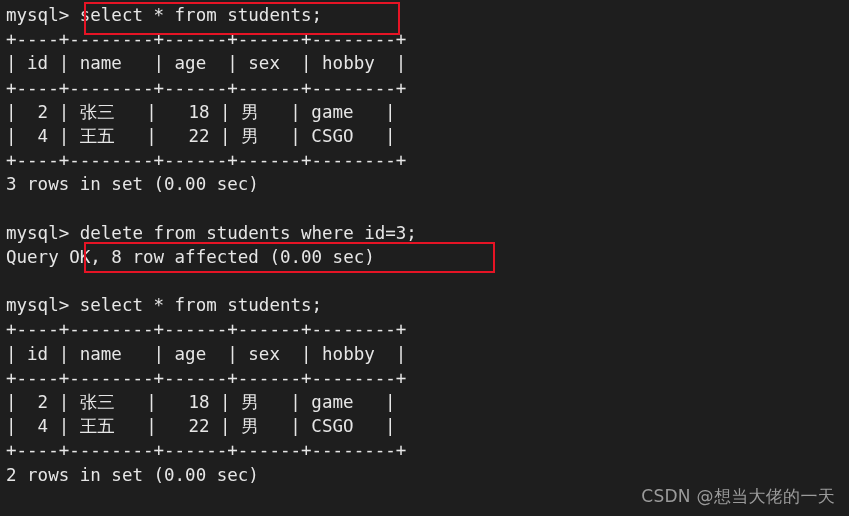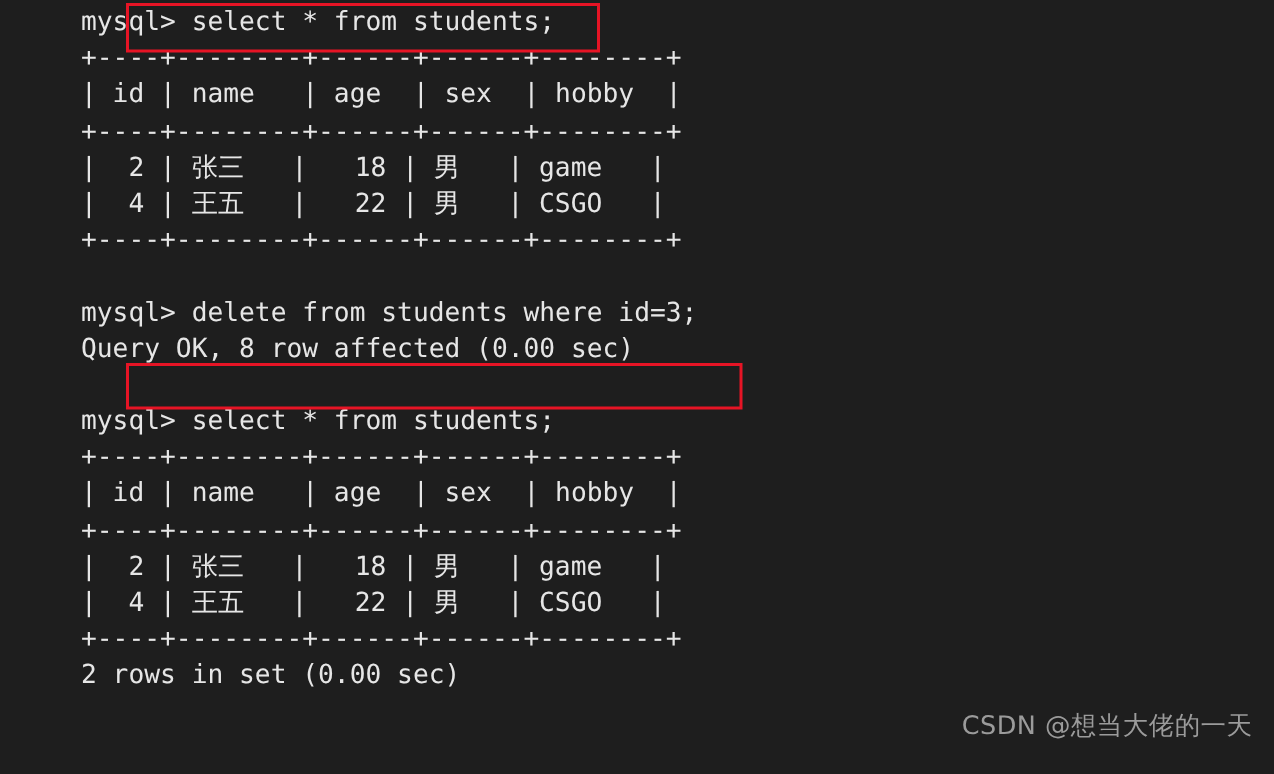--- a/index.html
+++ b/index.html
@@ -17,59 +17,59 @@
     font-size: 17.5px;
     line-height: 24.2px;
     color: #e6e6e6;
     box-sizing: border-box;
     padding: 3px 0 0 6px;
   }
   .line {
     white-space: pre;
     height: 24.2px;
     letter-spacing: 0px;
-    margin-left: 48px;
   }
   .line.blank { color: transparent; }
 
   
   .hl {
     position: absolute;
     border: 2px solid #e61425;
     box-sizing: border-box;
     pointer-events: none;
     background: transparent;
   }
   #hl-select { left: 84px;  top: 2px;   width: 316px; height: 33px; }
   #hl-delete { left: 84px;  top: 242px; width: 411px; height: 31px; }
 
   
   #watermark {
     position: absolute;
     right: 14px;
-    bottom: 20px;
+    bottom: 8px;
     font-family: "DejaVu Sans", "Liberation Sans", sans-serif;
     font-size: 17px;
     color: #9b9b9b;
     white-space: pre;
     letter-spacing: 0.3px;
   }
 </style>
 </head>
 <body>
 
 <div id="terminal">
 
   <div class="line">mysql&gt; select * from students;</div>
   <div class="line">+----+--------+------+------+--------+</div>
   <div class="line">| id | name   | age  | sex  | hobby  |</div>
   <div class="line">+----+--------+------+------+--------+</div>
   <div class="line">|  2 | 张三   |   18 | 男   | game   |</div>
   <div class="line">|  4 | 王五   |   22 | 男   | CSGO   |</div>
   <div class="line">+----+--------+------+------+--------+</div>
+  <div class="line">3 rows in set (0.00 sec)</div>
   <div class="line blank"></div>
   <div class="line">mysql&gt; delete from students where id=3;</div>
   <div class="line">Query OK, 8 row affected (0.00 sec)</div>
   <div class="line blank"></div>
   <div class="line">mysql&gt; select * from students;</div>
   <div class="line">+----+--------+------+------+--------+</div>
   <div class="line">| id | name   | age  | sex  | hobby  |</div>
   <div class="line">+----+--------+------+------+--------+</div>
   <div class="line">|  2 | 张三   |   18 | 男   | game   |</div>
   <div class="line">|  4 | 王五   |   22 | 男   | CSGO   |</div>

